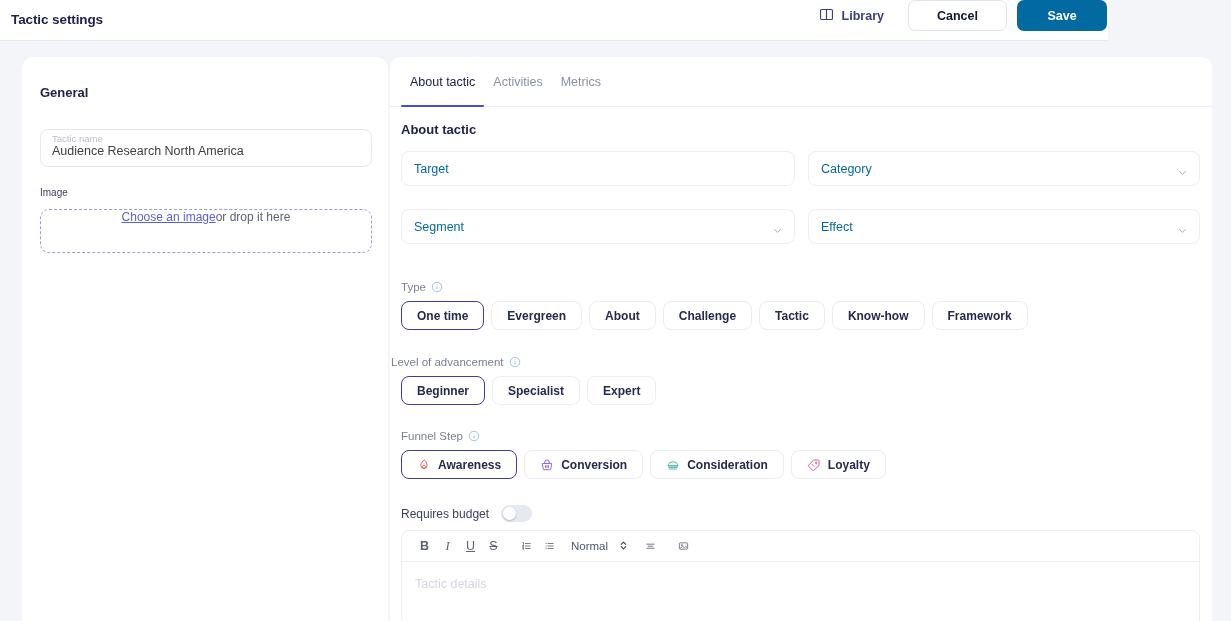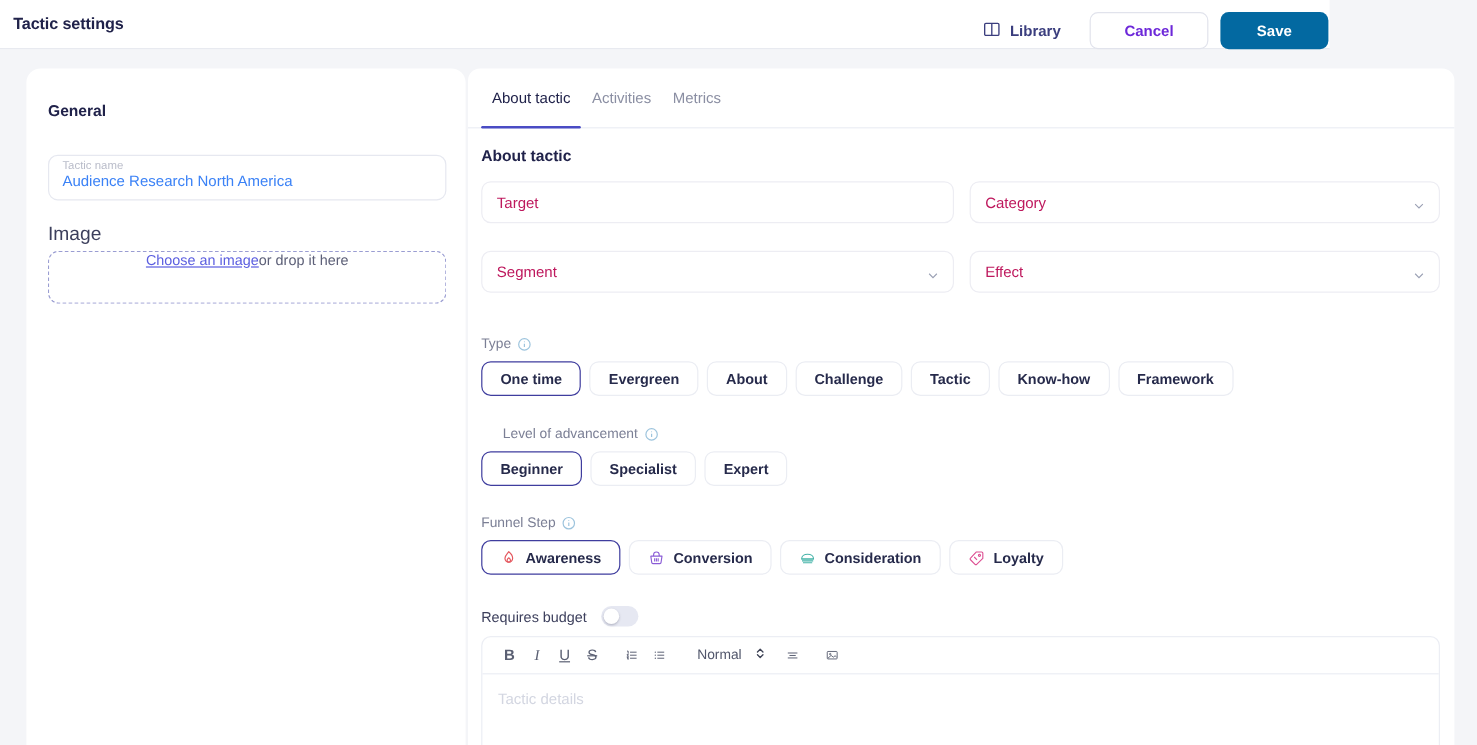--- a/index.html
+++ b/index.html
@@ -19,34 +19,34 @@
     border-bottom: 1px solid #e8eaf0;
     display: flex; align-items: center;
   }
   .app-title {
     position: absolute; left: 11px; top: 12px;
     font-size: 13.5px; font-weight: 700; color: #20224a;
     letter-spacing: -0.1px;
   }
   .topbar-actions {
     position: absolute; right: 0px; top: 0px;
-    height: 41px; display: flex; align-items: flex-end; gap: 0px;
+    height: 41px; display: flex; align-items: flex-start; gap: 0px;
   }
   .library-btn {
     display: flex; align-items: center; gap: 8px;
     height: 31px; padding: 0 14px;
     background: transparent; border: none; cursor: pointer;
     color: #3b3e7e; font-size: 12.5px; font-weight: 700;
     font-family: "Liberation Sans", sans-serif;
   }
   .cancel-btn {
     height: 31px; min-width: 99px; padding: 0 18px;
     margin-left: 10px;
     background: #ffffff; border: 1px solid #e1e3ec; border-radius: 7px;
-    color: #6d28d9; font-size: 12.5px; font-weight: 700; cursor: pointer;
+    color: #0f172a; font-size: 12.5px; font-weight: 700; cursor: pointer;
     font-family: "Liberation Sans", sans-serif;
   }
   .save-btn {
     height: 31px; min-width: 90px; padding: 0 18px;
     margin-left: 10px; margin-right: 1px;
     background: #0369a1; border: none; border-radius: 7px;
     color: #ffffff; font-size: 12.5px; font-weight: 700; cursor: pointer;
     font-family: "Liberation Sans", sans-serif;
   }
 
@@ -69,26 +69,26 @@
     width: 332px; height: 38px;
     border: 1px solid #e6e8f0; border-radius: 8px;
     background: #fff;
   }
   .named-field .flabel {
     position: absolute; left: 11px; top: 3px;
     font-size: 9.5px; color: #b9bcc9;
   }
   .named-field .fvalue {
     position: absolute; left: 11px; top: 14px;
-    font-size: 12.5px; color: #3b82f6;
+    font-size: 12.5px; color: #404040;
   }
 
   .image-label {
     position: absolute; left: 18px; top: 130px;
-    font-size: 16px; color: #3c3f5c;
+    font-size: 10px; color: #3c3f5c;
   }
   .dropzone {
     position: absolute; left: 18px; top: 152px;
     width: 332px; height: 44px;
     border: 1px dashed #9a9dd2; border-radius: 9px;
     display: flex; justify-content: center;
     background: #fff; cursor: pointer;
   }
   .dz-link {
     font-size: 12px; color: #5b5ee0; text-decoration: underline; cursor: pointer;
@@ -123,21 +123,21 @@
   .section-title {
     position: absolute; left: 11px; top: 65px;
     font-size: 13px; font-weight: 700; color: #20224a;
   }
 
   .field {
     position: absolute; height: 35px;
     border: 1px solid #ededf3; border-radius: 8px; background: #fff;
     display: flex; align-items: center; padding: 0 12px;
   }
-  .field .ph { font-size: 12.5px; color: #be185d; }
+  .field .ph { font-size: 12.5px; color: #0369a1; }
   .chev {
     position: absolute; right: 12px; top: 50%; transform: translateY(-50%);
     width: 10px; height: 10px;
   }
   .f-target   { left: 11px;  top: 94px;  width: 394px; }
   .f-category { left: 418px; top: 94px;  width: 392px; }
   .f-segment  { left: 11px;  top: 152px; width: 394px; }
   .f-effect   { left: 418px; top: 152px; width: 392px; }
 
   .grp-label {
@@ -156,21 +156,21 @@
     display: flex; align-items: center; gap: 7px;
     font-size: 12px; font-weight: 700; color: #262a4b; cursor: pointer;
     white-space: nowrap;
     font-family: "Liberation Sans", sans-serif;
   }
   .chip.selected { border: 1.6px solid #3f3d9e; }
   .chip .cicon { display: inline-flex; width: 14px; height: 14px; }
 
   .lbl-type      { left: 11px; top: 224px; }
   .row-type      { left: 11px; top: 244px; }
-  .lbl-level     { left: 29px; top: 299px; }
+  .lbl-level     { left: 1px; top: 299px; }
   .row-level     { left: 11px; top: 319px; }
   .lbl-funnel    { left: 11px; top: 373px; }
   .row-funnel    { left: 11px; top: 393px; }
 
   .budget-row {
     position: absolute; left: 11px; top: 448px;
     display: flex; align-items: center; gap: 12px;
   }
   .budget-label { font-size: 12px; color: #3c3f5c; }
   .toggle {
@@ -192,21 +192,21 @@
     height: 31px; border-bottom: 1px solid #eceef4;
     display: flex; align-items: center; padding-left: 11px; gap: 0px;
   }
   .tb-btn {
     width: 23px; height: 23px; display: flex; align-items: center; justify-content: center;
     cursor: pointer; color: #5b6073; font-size: 12.5px; background: none; border: none;
     font-family: "Liberation Sans", sans-serif;
   }
   .tb-sep { width: 10px; }
   .tb-normal {
-    display: flex; align-items: center; gap: 10px; margin-left: 10px;
+    display: flex; align-items: center; gap: 10px; 
     font-size: 11.5px; color: #4e5costume; cursor: pointer;
   }
   .tb-normal-text { font-size: 11.5px; color: #51566b; }
   .editor-body { padding: 12px 13px; }
   .editor-ph { font-size: 12.5px; color: #d3d6e1; }
 </style>
 </head>
 <body>
 
 <div class="topbar">

